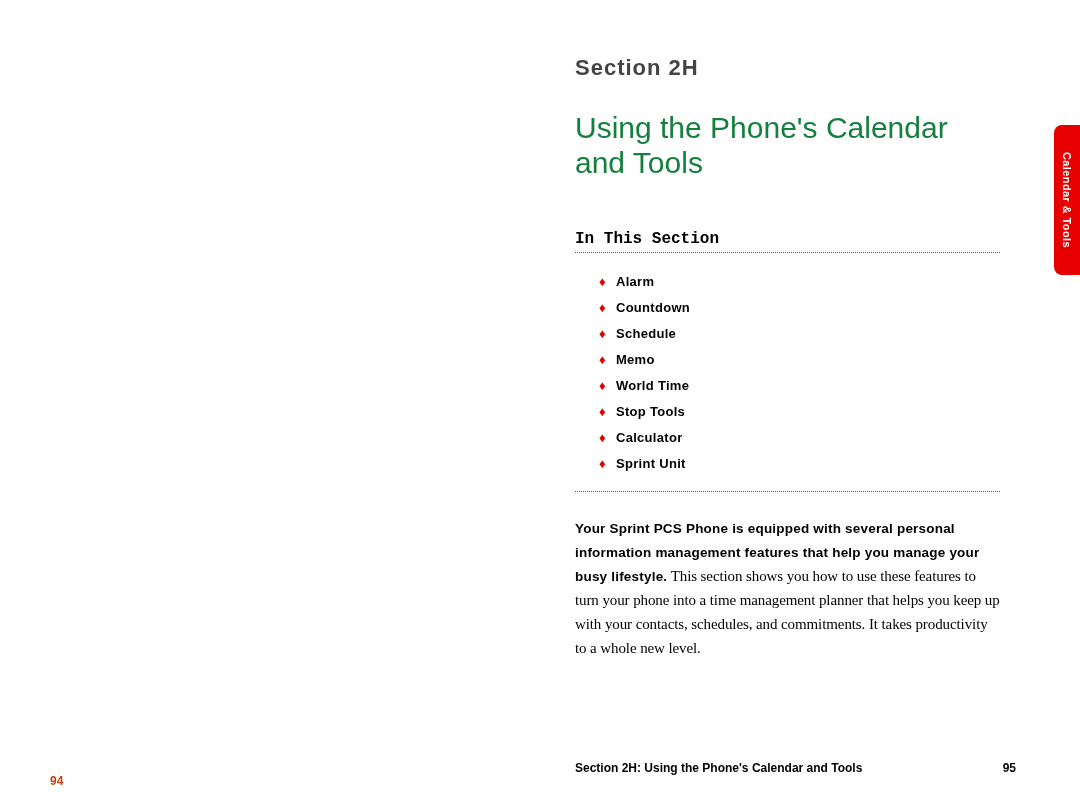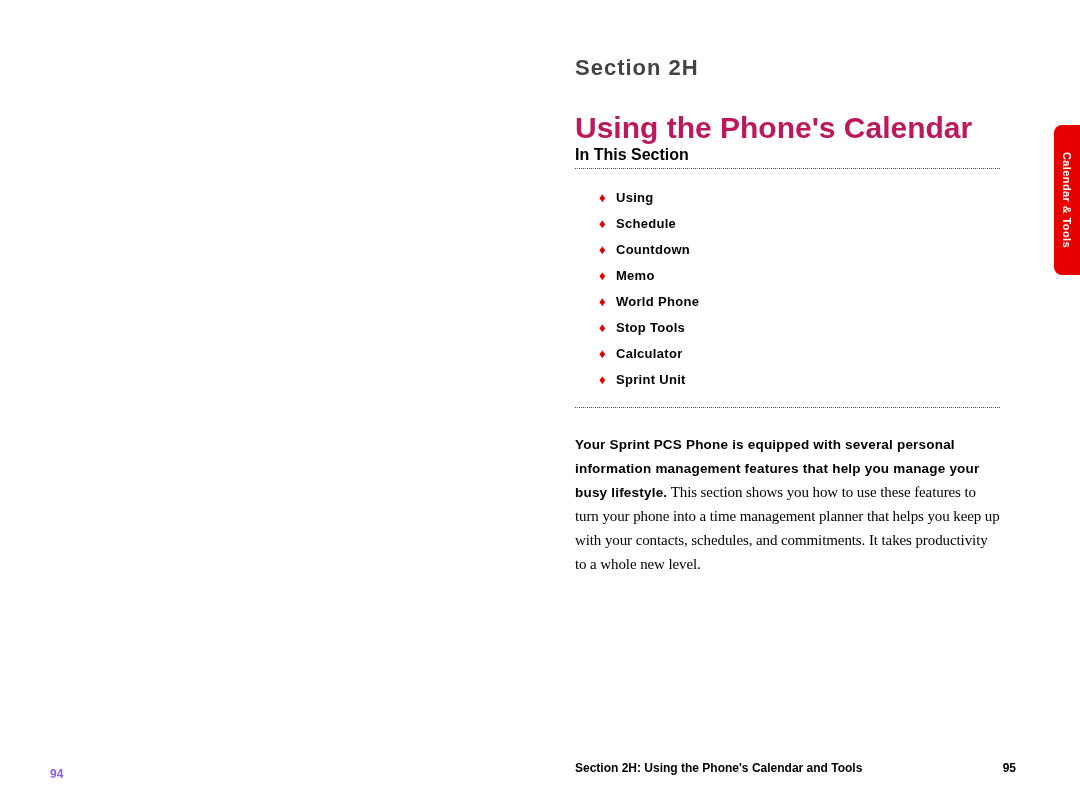--- a/index.html
+++ b/index.html
@@ -31,27 +31,28 @@
     .section-label {
       font-family: Arial, Helvetica, sans-serif;
       font-weight: bold;
       font-size: 22px;
       color: #444;
       letter-spacing: 1px;
       margin-bottom: 30px;
     }
     .title {
       font-family: Arial, Helvetica, sans-serif;
-      font-weight: bold;
+      font-weight: normal;
       font-size: 30px;
-      color: #be185d;
+      color: #15803d;
       line-height: 1.15;
+      margin-bottom: 50px;
     }
     .in-this-section {
-      font-family: Liberation Sans, sans-serif;
+      font-family: Liberation Mono, monospace;
       font-weight: bold;
       font-size: 16px;
       color: #000;
       margin-bottom: 4px;
     }
     .dotline {
       border: none;
       border-top: 1.5px dotted #555;
       margin: 4px 0 16px 0;
     }
@@ -107,26 +108,26 @@
       font-family: Arial, Helvetica, sans-serif;
       font-weight: bold;
       color: #fff;
       font-size: 11px;
       writing-mode: vertical-rl;
       letter-spacing: 0.4px;
       white-space: nowrap;
     }
     .footer-left {
       position: absolute;
-      bottom: 29px;
+      bottom: 22px;
       left: 50px;
       font-family: Arial, Helvetica, sans-serif;
       font-weight: bold;
       font-size: 12px;
-      color: #8b5cf6;
+      color: #c2410c;
     }
     .footer-right {
       position: absolute;
       bottom: 35px;
       right: 64px;
       left: 35px;
       display: flex;
       justify-content: space-between;
       font-family: Arial, Helvetica, sans-serif;
       font-weight: bold;
@@ -141,29 +142,30 @@
 <div class="spread">
 
   <div class="page-left">
     <div class="footer-left">94</div>
   </div>
 
   <div class="page-right">
     <div class="section-label">Section 2H</div>
     <div class="title">
       <span>Using the Phone's Calendar</span><br>
+      <span>and Tools</span>
     </div>
     <div class="in-this-section">In This Section</div>
     <hr class="dotline">
     <ul class="toc">
-      <li>Using</li>
+      <li>Alarm</li>
+      <li>Countdown</li>
       <li>Schedule</li>
-      <li>Countdown</li>
       <li>Memo</li>
-      <li>World Phone</li>
+      <li>World Time</li>
       <li>Stop Tools</li>
       <li>Calculator</li>
       <li>Sprint Unit</li>
     </ul>
     <hr class="dotline bottom">
     <div class="body-text">
       <span class="bold">Your Sprint PCS Phone is equipped with several personal information management features that help you manage your busy lifestyle.</span><span> This section shows you how to use these features to turn your phone into a time management planner that helps you keep up with your contacts, schedules, and commitments. It takes productivity to a whole new level.</span>
     </div>
 
     <div class="tab">

